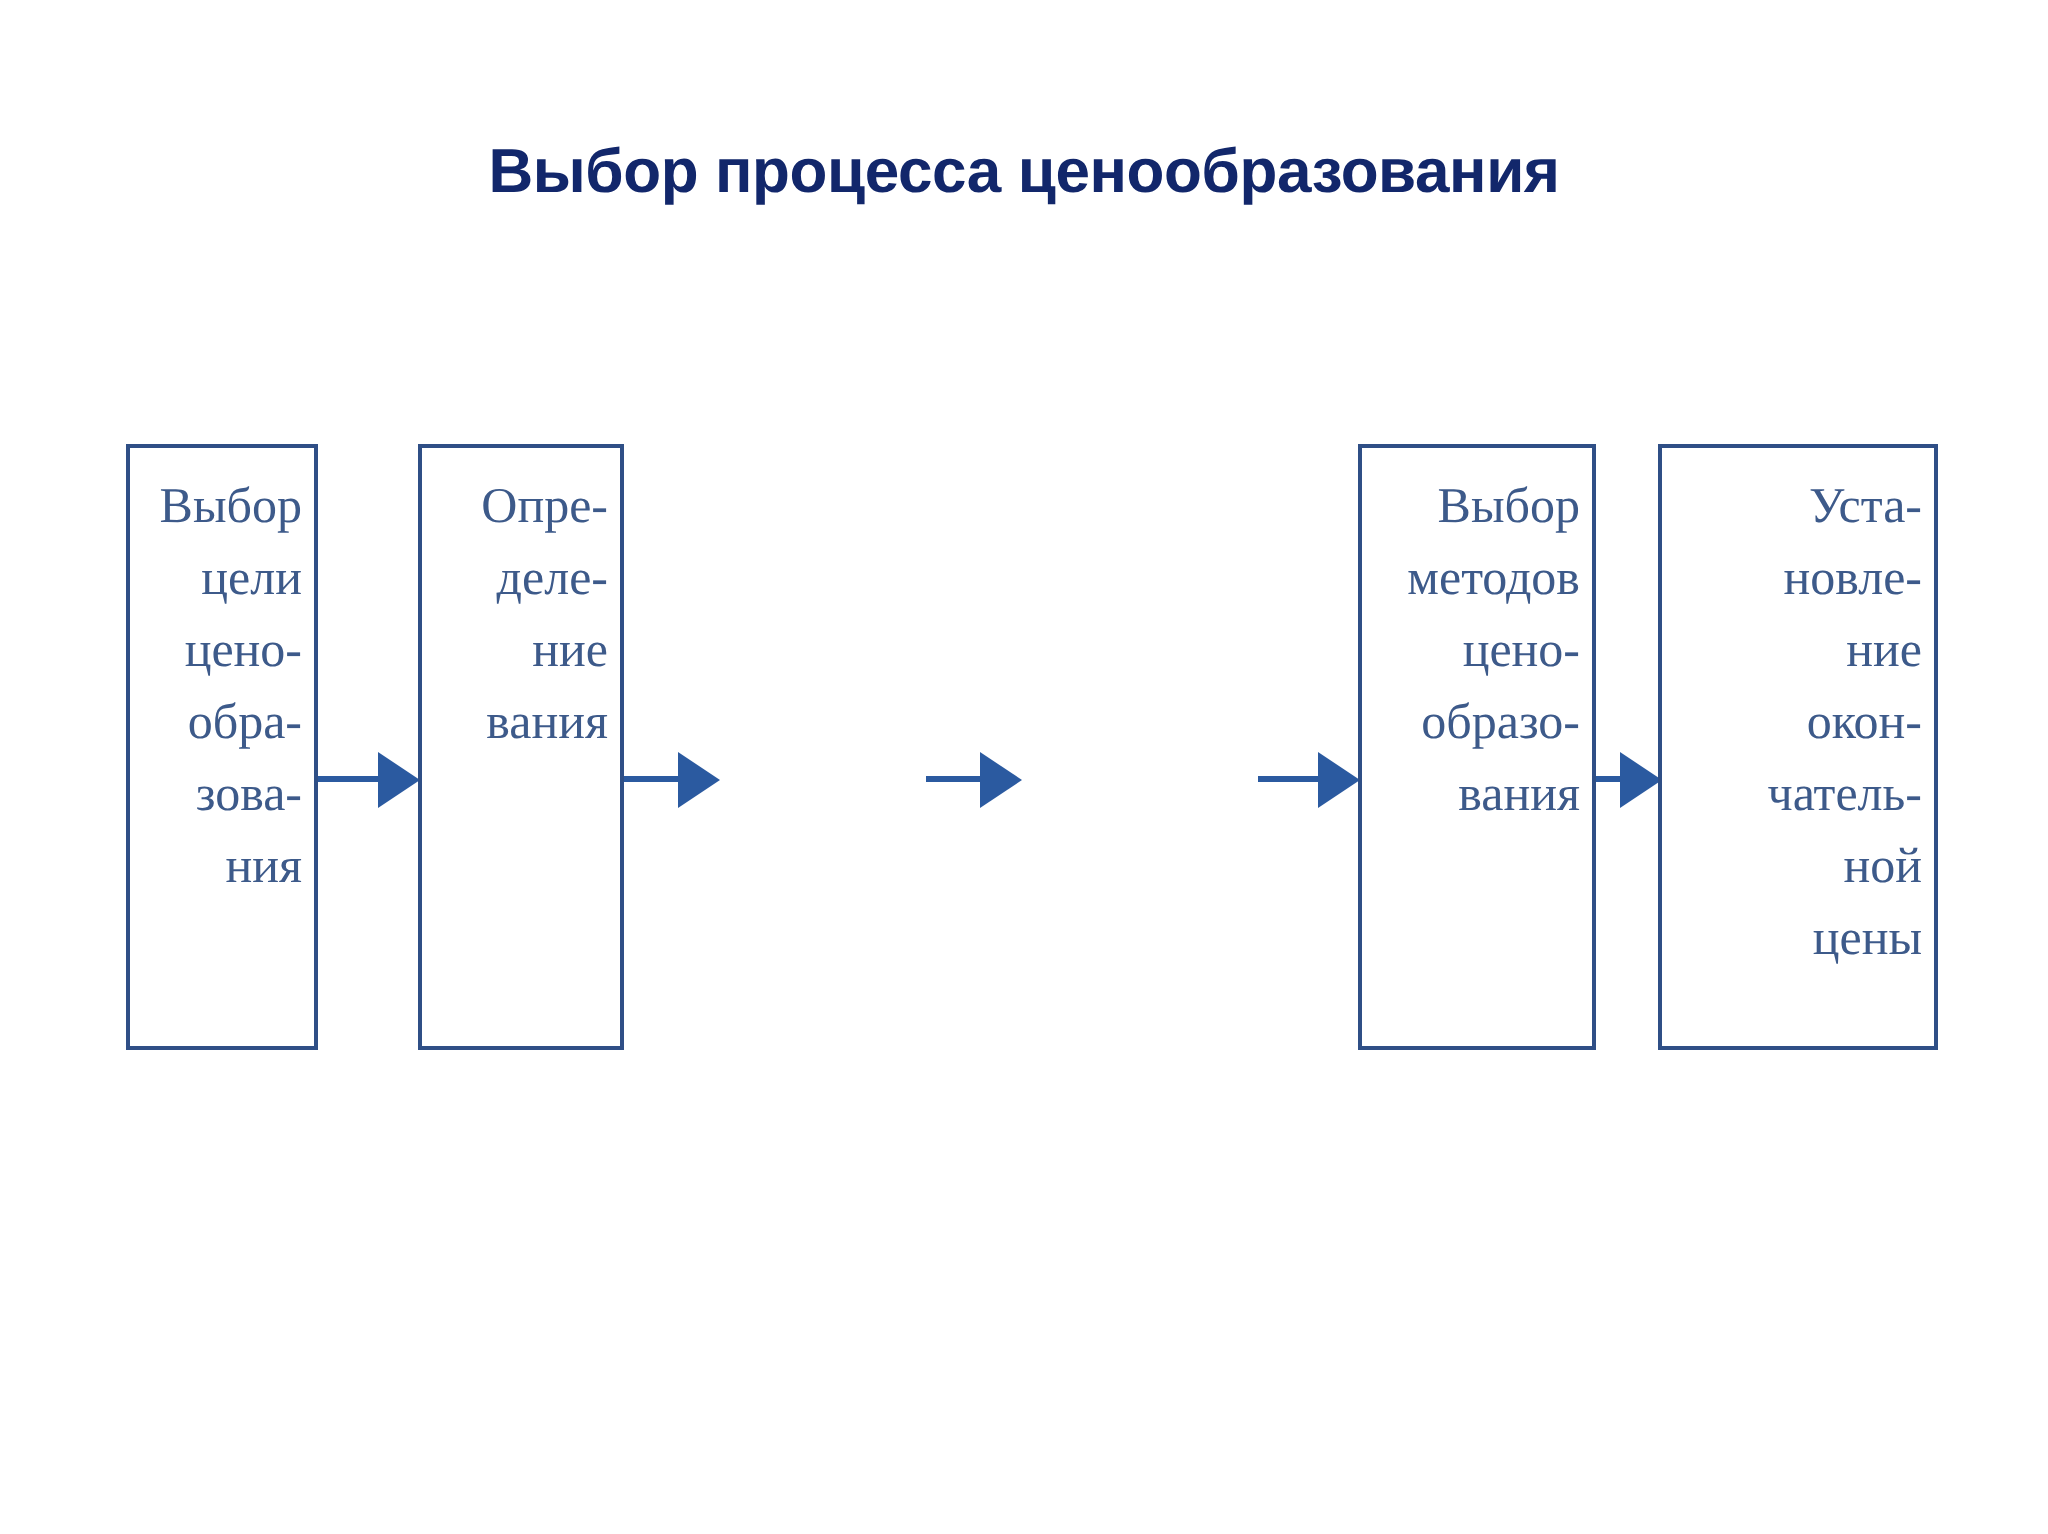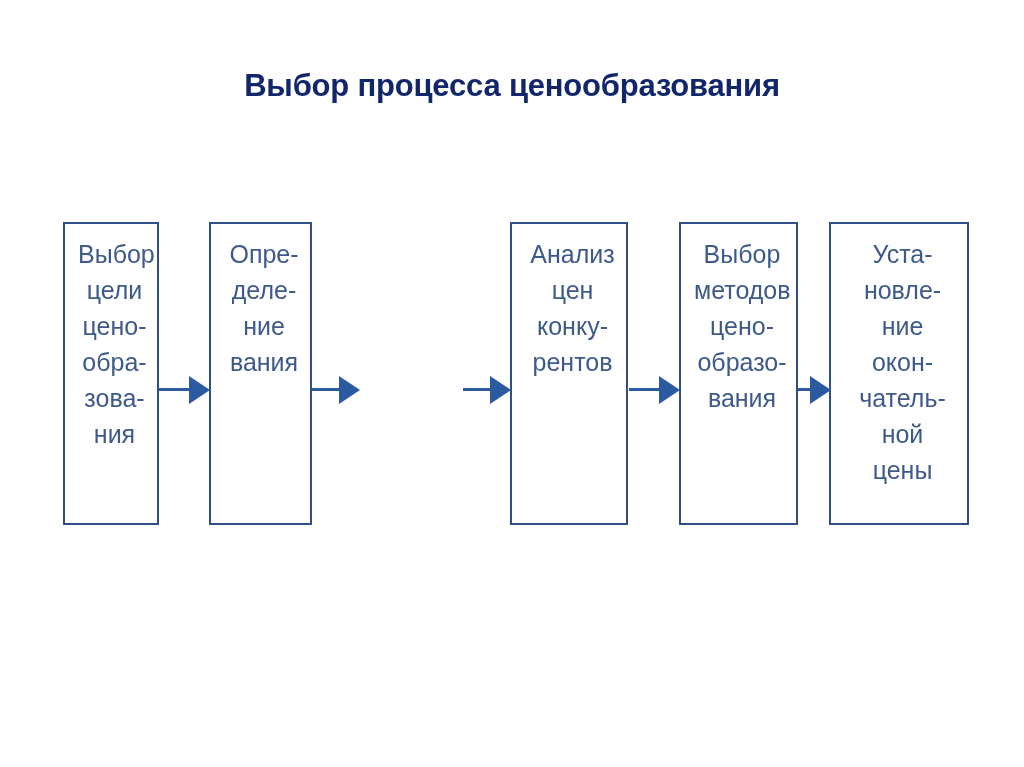--- a/index.html
+++ b/index.html
@@ -46,25 +46,25 @@
     box-sizing: border-box;
     border: 2px solid #2f4f86;
     background: #ffffff;
   }
 
   .stage-text {
     position: absolute;
     left: 13px;
     right: 6px;
     top: 12px;
-    font-family: Liberation Sans, sans-serif;
+    font-family: Liberation Serif, serif;
     font-size: 25px;
     line-height: 36px;
     color: #3d5a8a;
-    text-align: center;
+    text-align: right;
     white-space: pre-line;
   }
 
   
   .arrow {
     position: absolute;
     top: 376px;
     height: 28px;
   }
   .arrow .shaft {
@@ -116,26 +116,20 @@
     <div class="shaft" style="width:29px;"></div>
     <div class="head" style="left:27px;"></div>
   </div>
 
 
   <div class="arrow" style="left:463px; width:48px;">
     <div class="shaft" style="width:29px;"></div>
     <div class="head" style="left:27px;"></div>
   </div>
 
-  <div class="stage-box" style="left:510px; width:118px;">
-    <div class="stage-text">Анализ
-цен
-конку-
-рентов</div>
-  </div>
 
   <div class="arrow" style="left:629px; width:51px;">
     <div class="shaft" style="width:32px;"></div>
     <div class="head" style="left:30px;"></div>
   </div>
 
   <div class="stage-box" style="left:679px; width:119px;">
     <div class="stage-text">Выбор
 методов
 цено-

